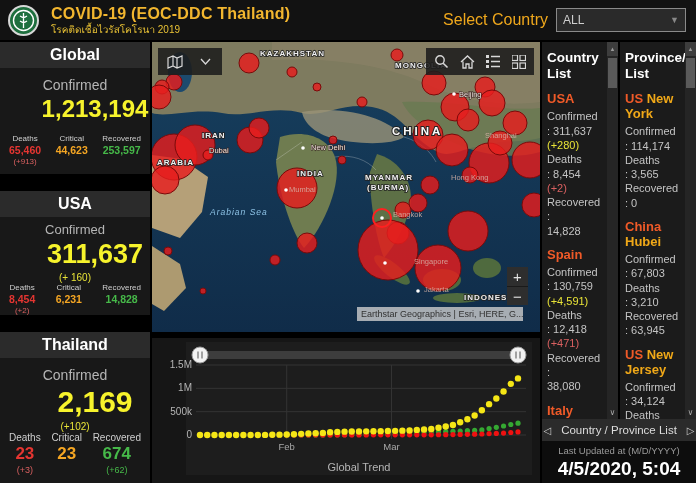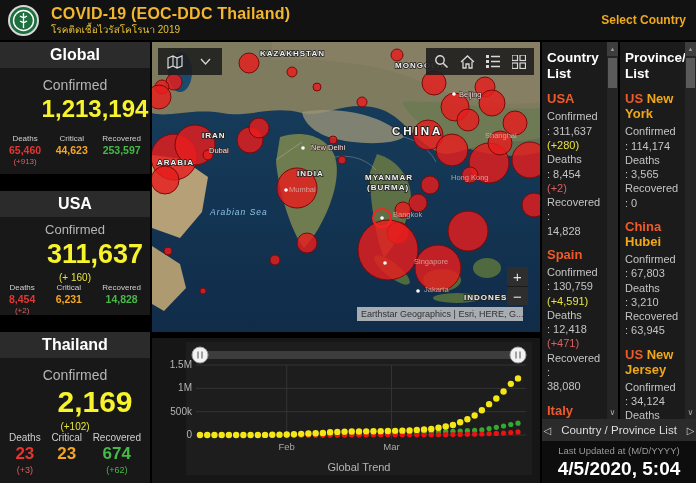--- a/index.html
+++ b/index.html
@@ -10,21 +10,21 @@
   
   .header { position:absolute; left:0; top:0; width:696px; height:42px; background:#121212;
     display:flex; align-items:center; border-bottom:2px solid #000; }
   .logo { width:31px; height:31px; border-radius:50%; background:#1e6f3e; margin-left:8px;
     border:2px solid #d8d8d8; position:relative; flex:none; }
   .logo svg { position:absolute; left:2px; top:2px; }
   .title-block { margin-left:12px; line-height:1.15; }
   .app-title { color:#f2b62f; font-size:16px; font-weight:bold; letter-spacing:.2px; }
   .app-subtitle { color:#e9c235; font-size:10px; margin-top:1px; }
   .header-right { margin-left:auto; display:flex; align-items:center; margin-right:10px; gap:8px; }
-  .select-label { color:#f0a81c; font-size:12px; font-weight:bold; }
+  .select-label { color:#f0a81c; font-size:16px; font-weight:normal; }
   .select-box { width:130px; height:24px; background:#2a2a2a; border:1px solid #8a8a8a;
     display:flex; align-items:center; padding:0 6px; color:#cfcfcf; font-size:12px; }
   .select-box .chev { margin-left:auto; color:#888; font-size:9px; }
 
   
   .left-col { position:absolute; left:0; top:42px; width:150px; height:441px;
     display:flex; flex-direction:column; gap:17px; }
   .panel { background:#181818; display:flex; flex-direction:column; }
   .panel-title { background:#2b2b2b; color:#fff; text-align:center; font-weight:bold;
     font-size:16px; padding:4px 0; }
@@ -113,20 +113,24 @@
         <circle cx="11.5" cy="11.5" r="10" fill="none" stroke="#fff" stroke-width="1.4"></circle>
         <path d="M11.5 4 L11.5 19 M8 7 C11 9 12 9 15 7 M8 12 C11 14 12 14 15 12" stroke="#fff" stroke-width="1.3" fill="none"></path>
       </svg>
     </div>
     <div class="title-block">
       <div class="app-title">COVID-19 (EOC-DDC Thailand)</div>
       <div class="app-subtitle">โรคติดเชื้อไวรัสโคโรนา 2019</div>
     </div>
     <div class="header-right">
       <span class="select-label">Select Country</span>
+      <div class="select-box">
+        <span>ALL</span>
+        <span class="chev">▼</span>
+      </div>
     </div>
   </div>
 
   <div class="left-col" id="left-col">
       <div class="panel p-global">
         <div class="panel-title">Global</div>
         <div class="panel-confirmed-label">Confirmed</div>
         <div class="panel-number">1,213,194</div>
         <div class="panel-stats">
           <div class="stat">

